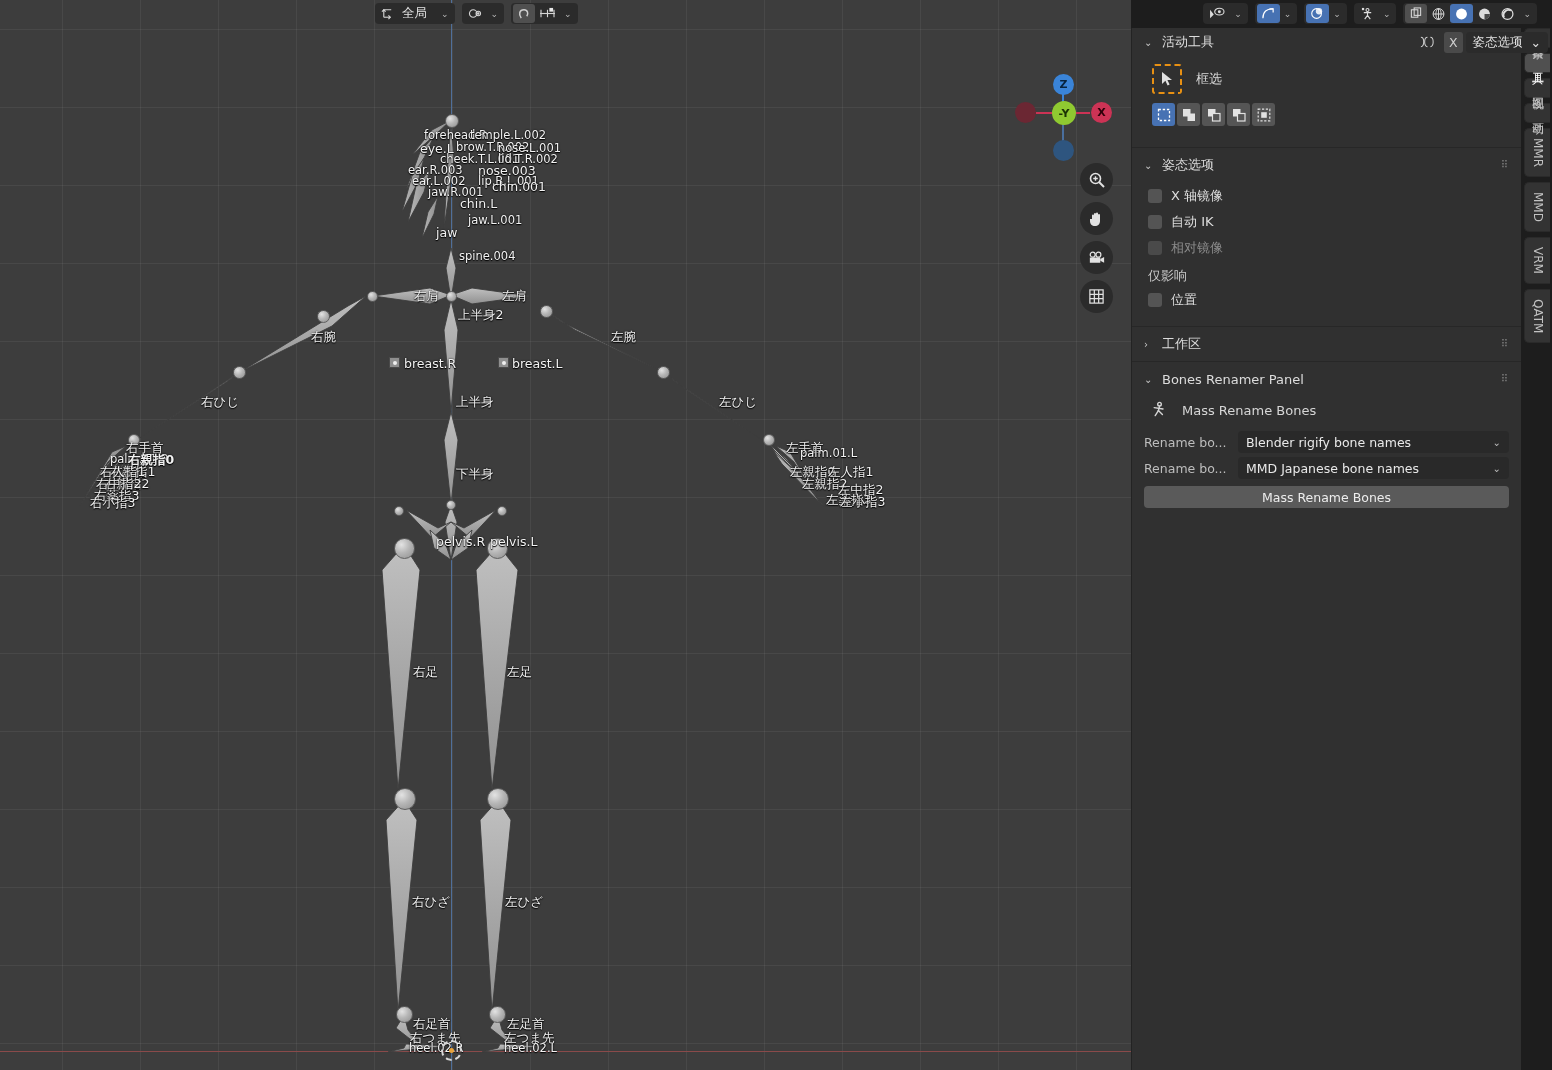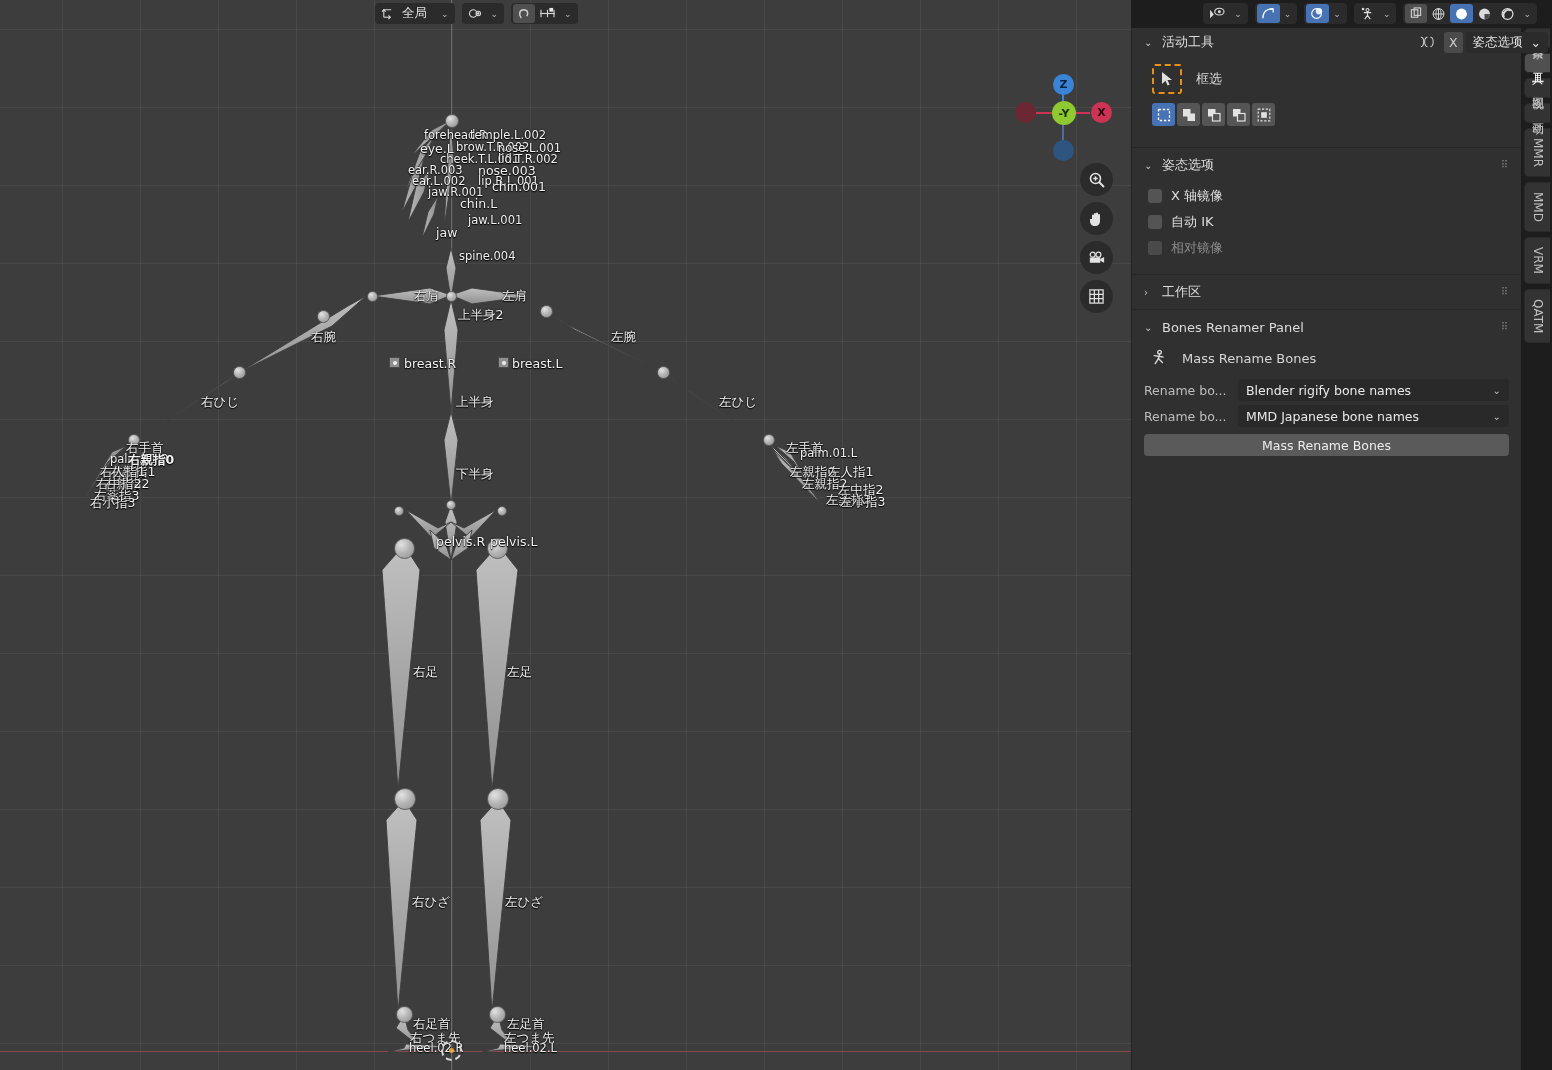--- a/index.html
+++ b/index.html
@@ -591,20 +591,25 @@
       <span class="cb-lbl">X 轴镜像</span>
     </div>
     <div class="cb-row">
       <span class="cb"></span>
       <span class="cb-lbl">自动 IK</span>
     </div>
     <div class="cb-row dim">
       <span class="cb"></span>
       <span class="cb-lbl">相对镜像</span>
     </div>
+    <div class="group-lbl">仅影响</div>
+    <div class="cb-row">
+      <span class="cb"></span>
+      <span class="cb-lbl">位置</span>
+    </div>
   </div>
   <div class="panel-sep"></div>
 
   <div class="panel-head">
     <span class="tri">›</span>
     <span>工作区</span>
     <span class="grip">⠿</span>
   </div>
   <div class="panel-sep"></div>
 

